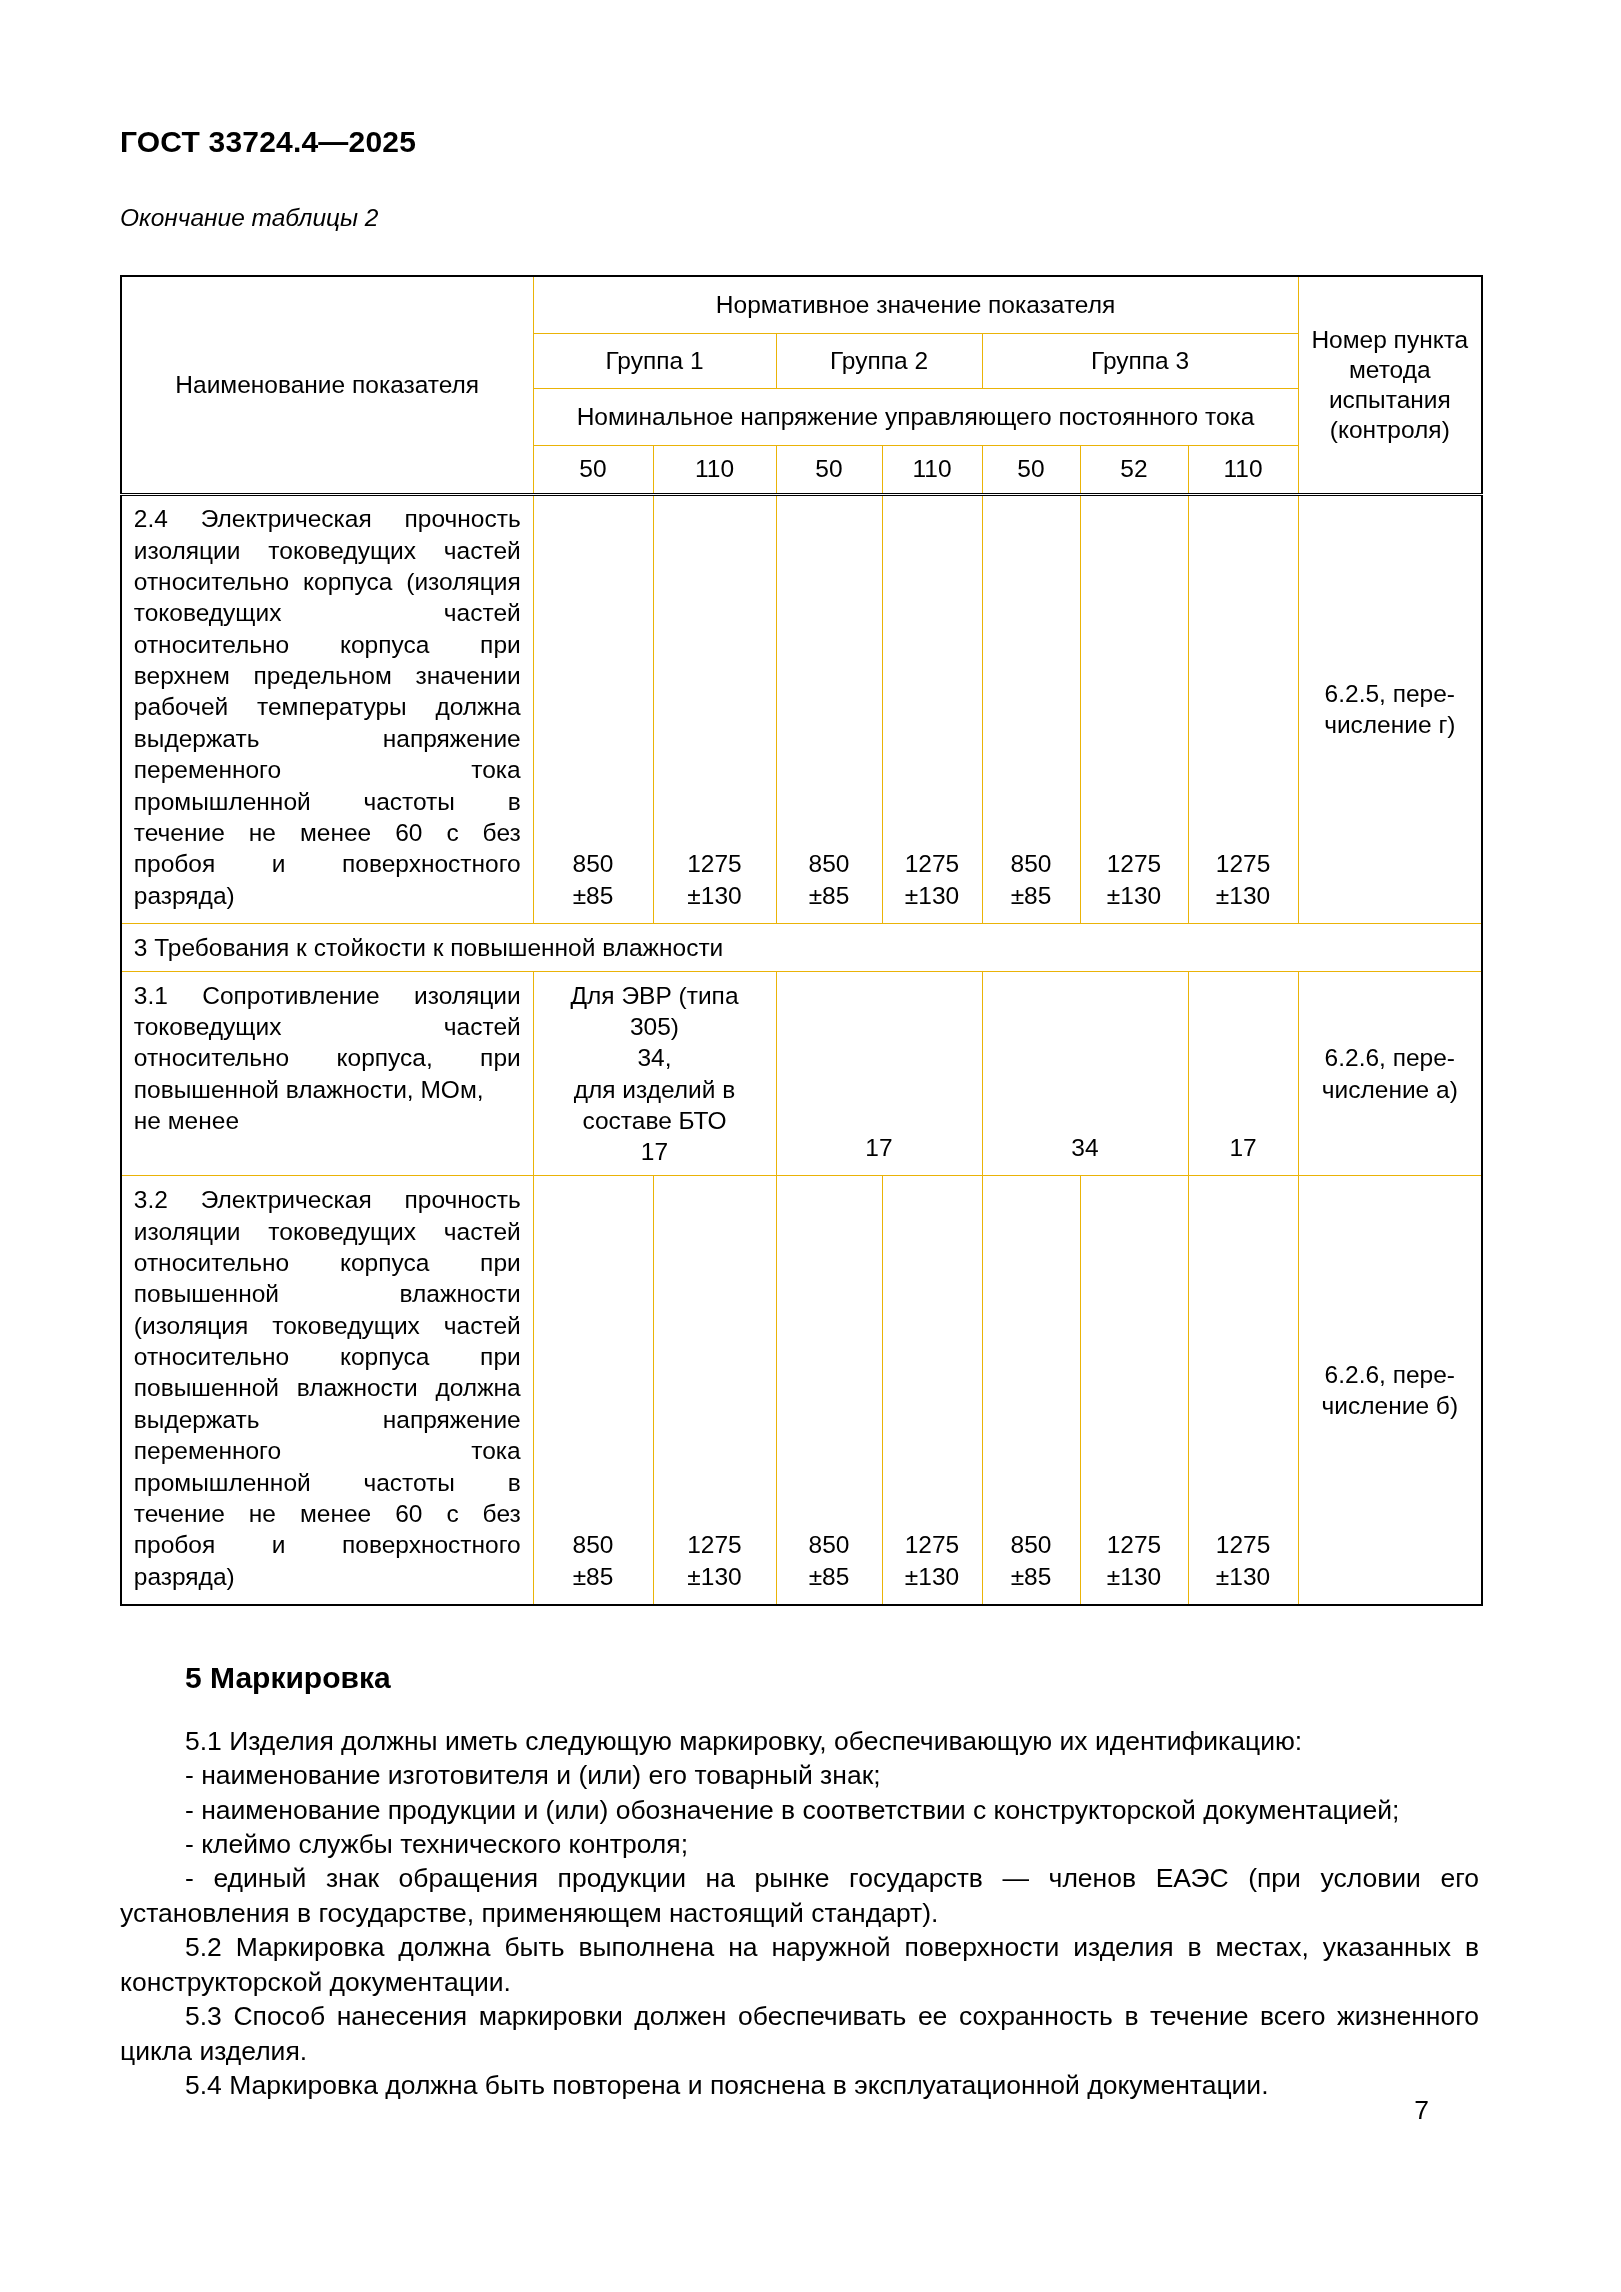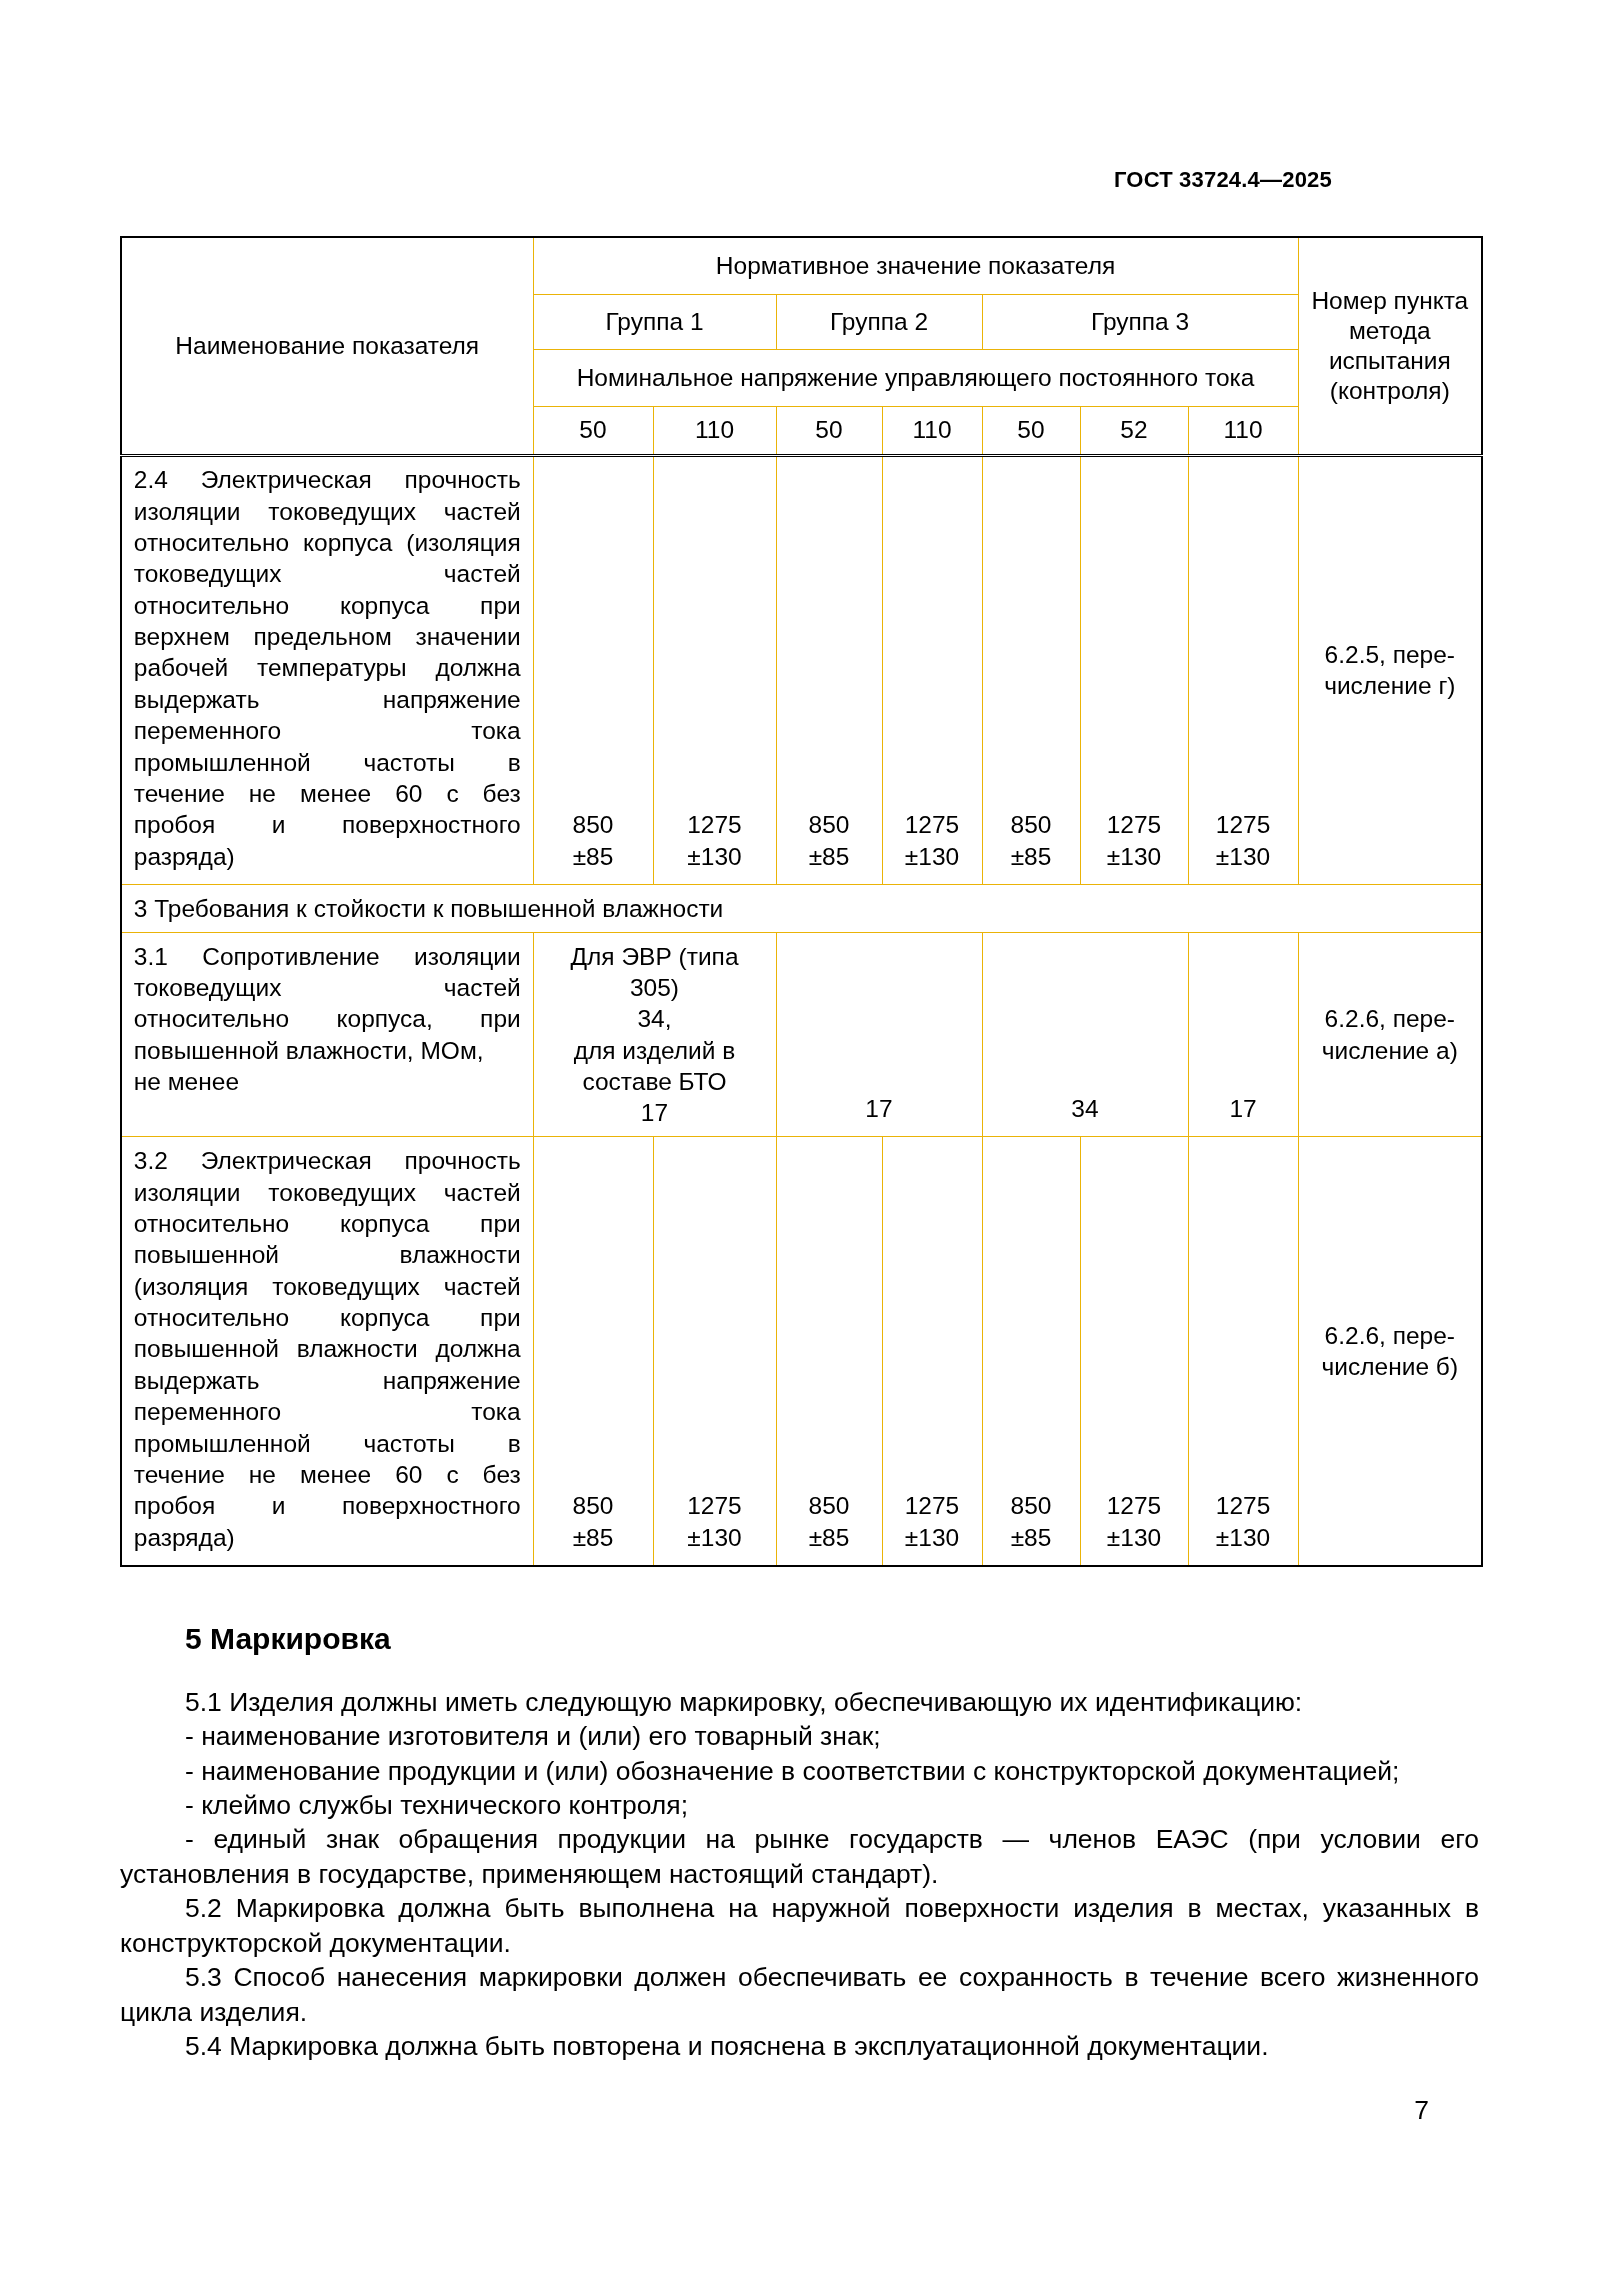--- a/index.html
+++ b/index.html
@@ -11,26 +11,25 @@
   }
   .page {
     position: relative;
     width: 1621px;
     height: 2293px;
     background: #ffffff;
     padding: 125px 142px 0 120px;
     overflow: hidden;
   }
   .doc-header {
-    font-size: 22px;
+    font-size: 30px;
     font-weight: bold;
-    text-align: right;
+    text-align: left;
     padding-right: 147px;
     letter-spacing: 0.2px;
-    margin-top: 42px;
   }
   .table-caption {
     margin-top: 45px;
     font-size: 24.5px;
     font-style: italic;
   }
   table.gost {
     margin-top: 43px;
     border-collapse: collapse;
     table-layout: fixed;
@@ -100,20 +99,21 @@
     font-size: 26.5px;
   }
 </style>
 </head>
 <body>
 
 <div class="page">
 
   <div class="doc-header">ГОСТ 33724.4—2025</div>
 
+  <div class="table-caption">Окончание таблицы 2</div>
 
   <table class="gost">
     <colgroup>
       <col style="width:412px">
       <col style="width:120px">
       <col style="width:123px">
       <col style="width:106px">
       <col style="width:100px">
       <col style="width:98px">
       <col style="width:108px">

